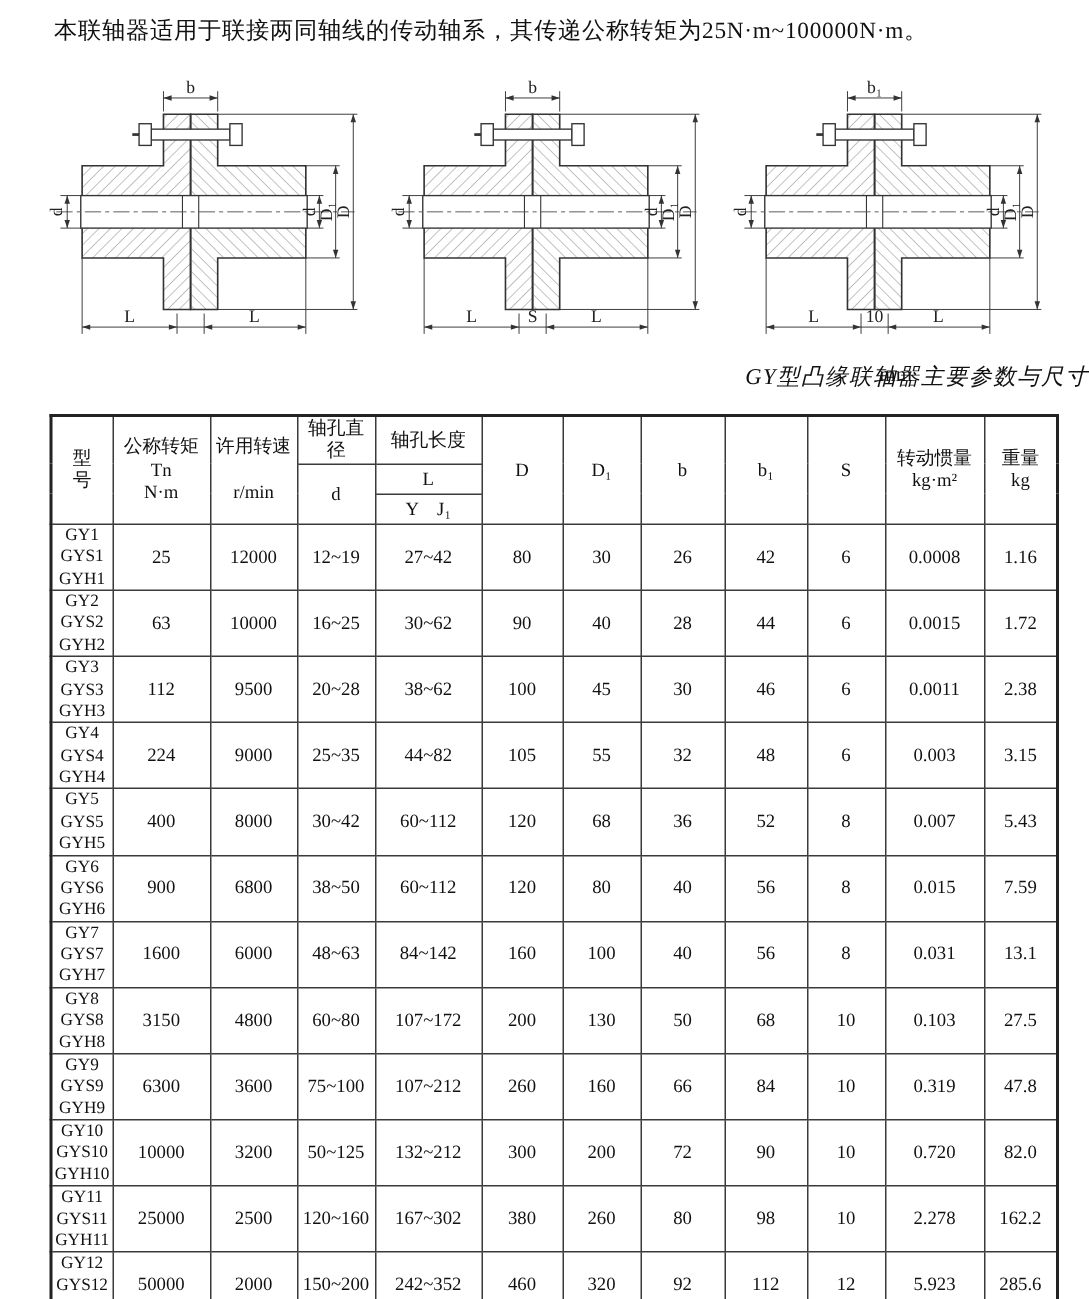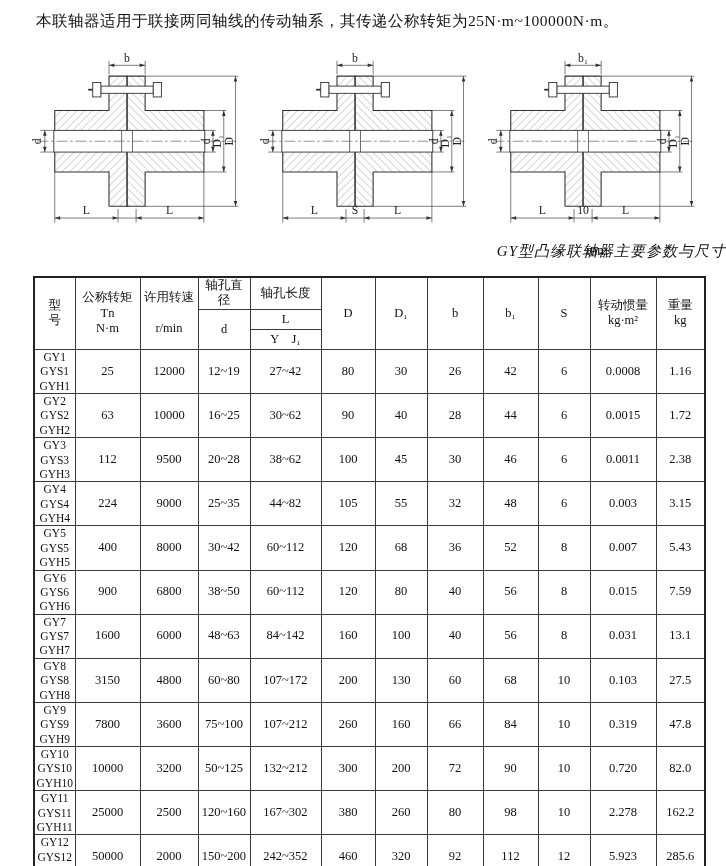--- a/index.html
+++ b/index.html
@@ -494,32 +494,32 @@
       <tr>
         <td class="model">GY8
 GYS8
 GYH8</td>
         <td>3150</td>
         <td>4800</td>
         <td>60~80</td>
         <td>107~172</td>
         <td>200</td>
         <td>130</td>
-        <td>60</td>
+        <td>50</td>
         <td>68</td>
         <td>10</td>
         <td>0.103</td>
         <td>27.5</td>
       </tr>
 
       <tr>
         <td class="model">GY9
 GYS9
 GYH9</td>
-        <td>7800</td>
+        <td>6300</td>
         <td>3600</td>
         <td>75~100</td>
         <td>107~212</td>
         <td>260</td>
         <td>160</td>
         <td>66</td>
         <td>84</td>
         <td>10</td>
         <td>0.319</td>
         <td>47.8</td>

